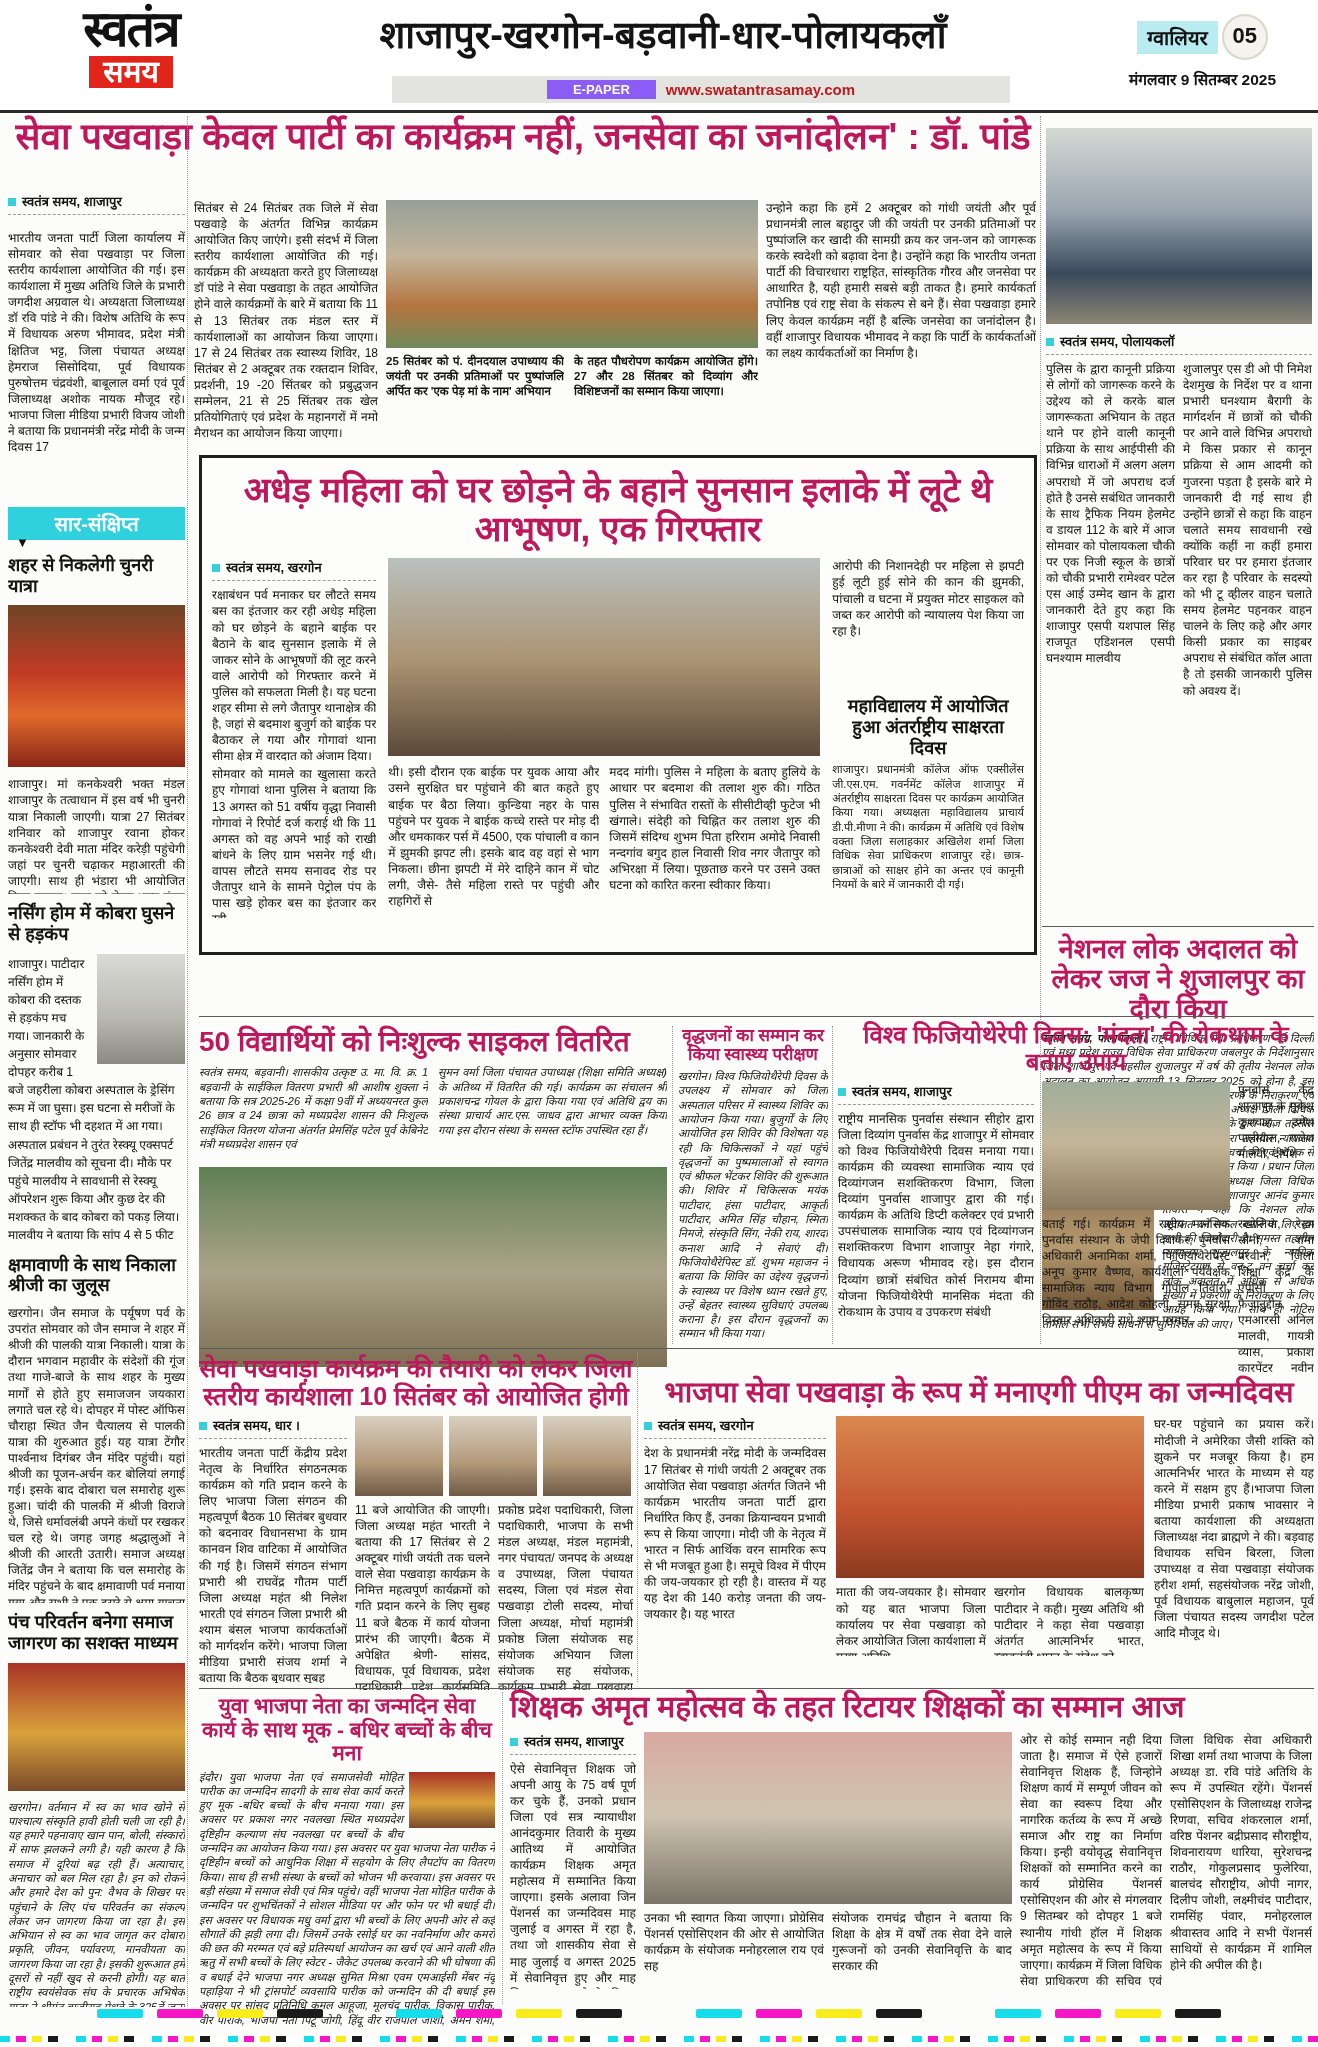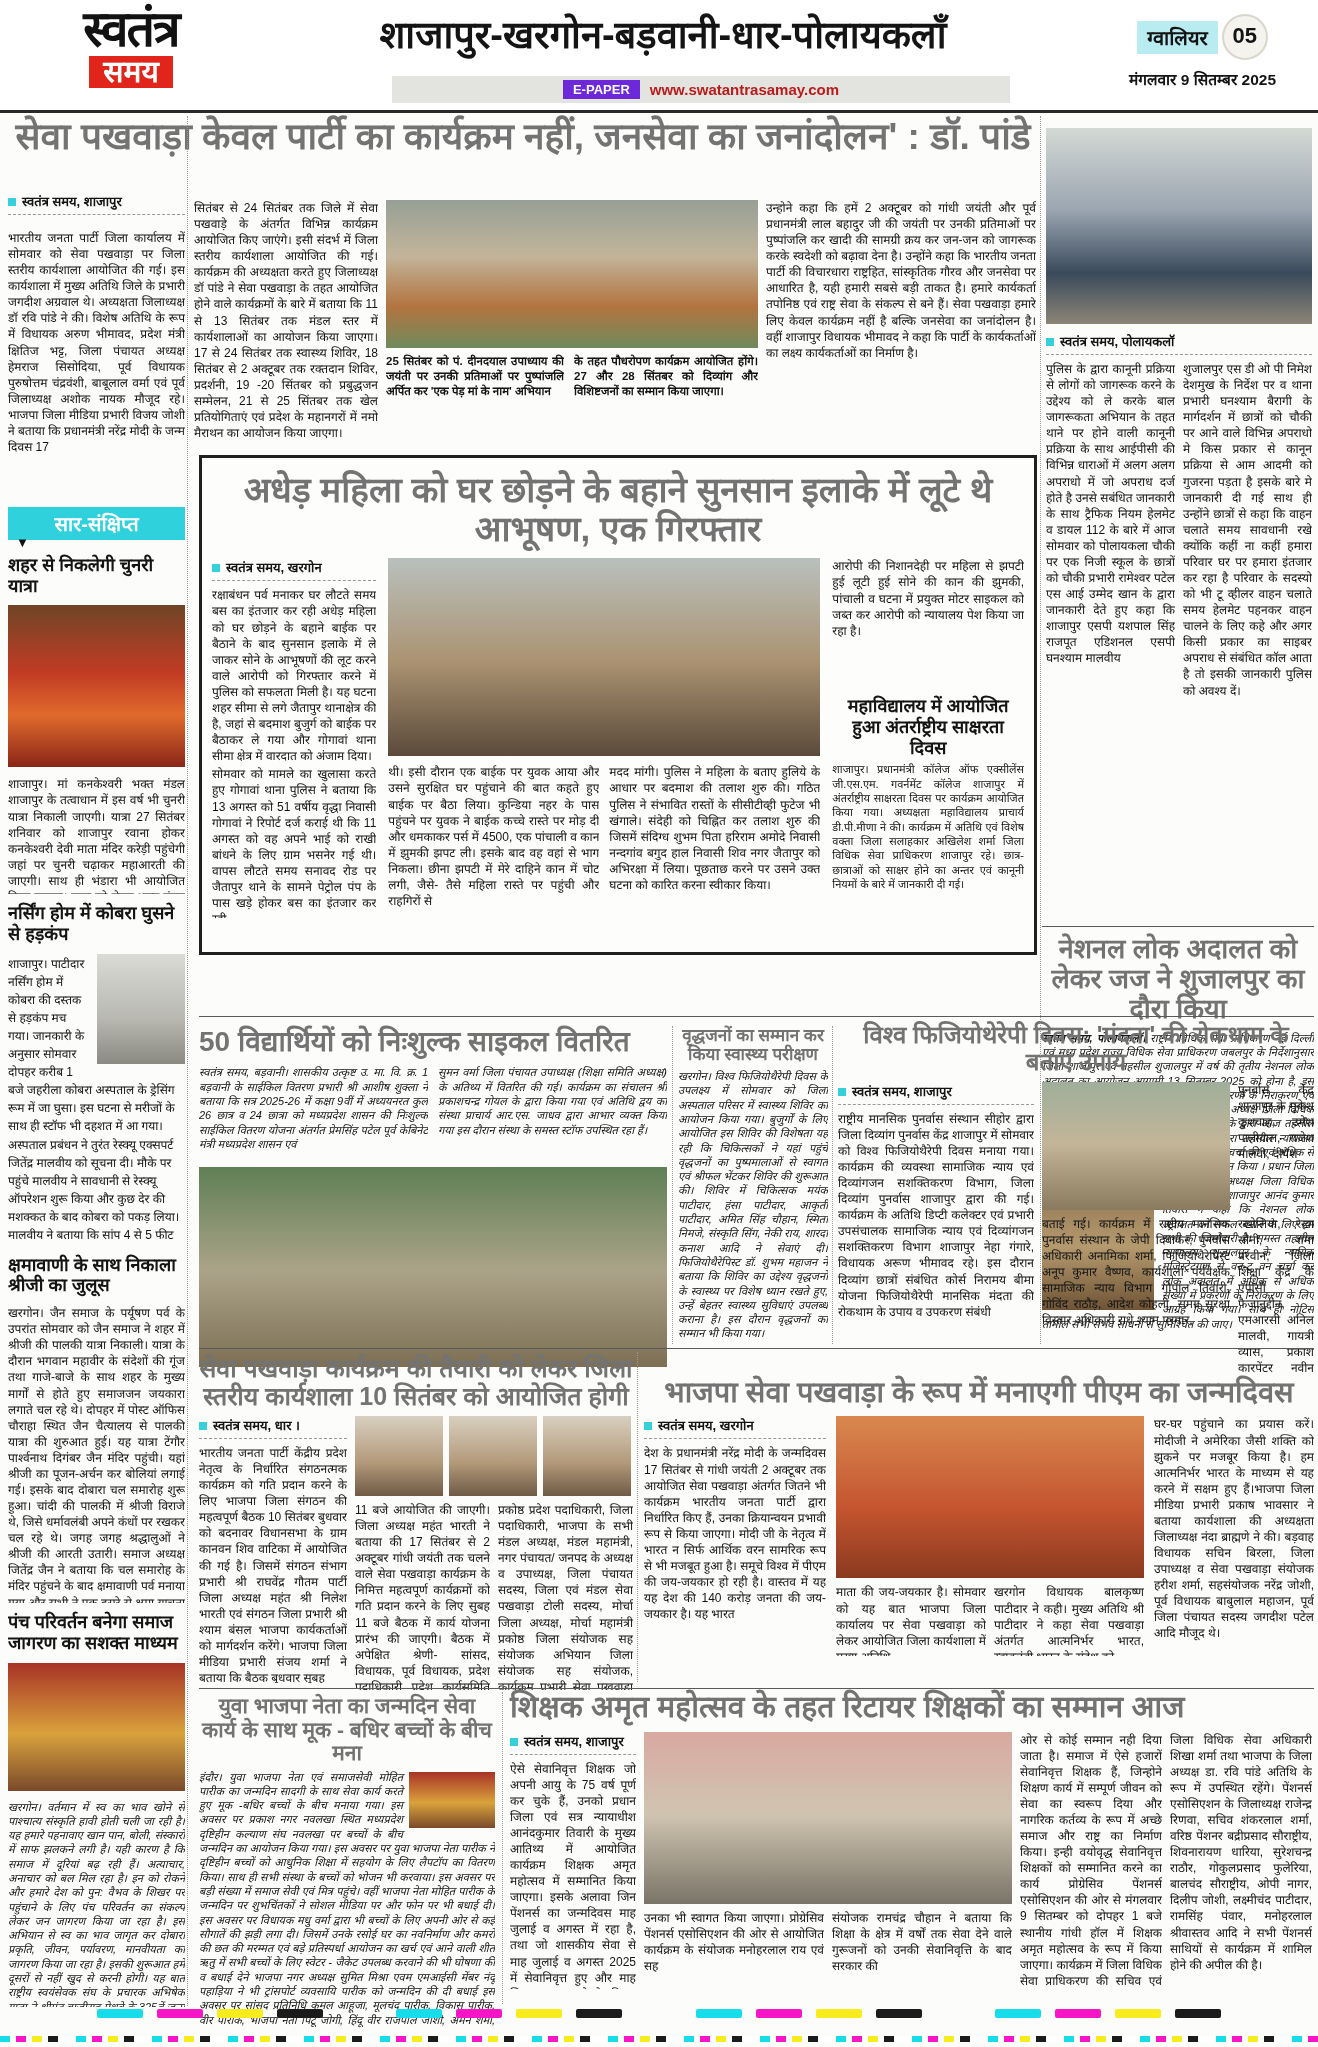--- a/index.html
+++ b/index.html
@@ -5,29 +5,29 @@
   html,body{margin:0;padding:0;background:#e8e8e8;}
   .page{position:relative;width:1318px;height:2047px;margin:0 auto;background:#fcfcfa;
         font-family:"Liberation Sans","DejaVu Sans",sans-serif;color:#141414;overflow:hidden;}
   
   .masthead{position:absolute;left:0;top:0;width:1318px;height:110px;border-bottom:3px solid #2a2a2a;background:#fff;}
   .logo{position:absolute;left:16px;top:4px;width:230px;text-align:center;line-height:1;}
   .logo-top{font-size:50px;font-weight:800;letter-spacing:-2px;color:#121212;}
   .logo-bottom{display:inline-block;margin-top:2px;background:#e1251b;color:#fff;font-size:30px;font-weight:800;padding:1px 14px;}
   .region-title{position:absolute;left:268px;top:16px;width:790px;text-align:center;font-size:38px;font-weight:800;line-height:1.05;}
   .epaper-bar{position:absolute;left:392px;top:76px;width:618px;height:27px;background:#e3e3e0;display:flex;align-items:center;justify-content:center;gap:10px;}
-  .epaper-chip{background:#6d28d9;color:#fff;font-weight:700;font-size:13px;padding:2px 10px;}
+  .epaper-chip{background:#8b5cf6;color:#fff;font-weight:700;font-size:13px;padding:2px 26px;}
   .website{font-size:15px;color:#b91c1c;text-decoration:none;font-weight:600;}
   .edition{position:absolute;right:8px;top:14px;width:215px;text-align:center;}
   .edition-row{display:flex;align-items:center;justify-content:center;gap:4px;}
   .edition-name{background:#b9ecf1;font-size:20px;font-weight:700;padding:3px 10px;}
   .page-circle{width:42px;height:42px;border-radius:50%;background:#f4f3ee;border:2px solid #d9d6cc;font-size:22px;font-weight:800;line-height:40px;text-align:center;}
   .date-line{font-size:15.5px;font-weight:700;margin-top:8px;}
   
-  .hl{font-weight:800;color:#737373;line-height:1.12;}
+  .hl{font-weight:800;color:#be185d;line-height:1.12;}
   .byline{font-weight:700;font-size:13px;border-bottom:1px dashed #999;padding-bottom:4px;margin-bottom:6px;white-space:nowrap;overflow:hidden;}
   .bl-sq{display:inline-block;width:8px;height:8px;background:#35d0da;margin-right:6px;}
   .txt{font-size:12px;line-height:1.34;text-align:justify;}
   .txt-sm{font-size:11px;line-height:1.3;text-align:justify;}
   .it{font-style:italic;}
   .clip{overflow:hidden;}
   .cap{font-size:11.5px;line-height:1.3;text-align:justify;font-weight:600;}
   .ph{background:linear-gradient(165deg,#c9bfae,#948b7e 60%,#6f685f);}
   .ph-crowd{background:linear-gradient(180deg,#97a096 0%,#c2b49a 38%,#b3743f 72%,#6f8a5d 100%);}
   .ph-students{background:linear-gradient(180deg,#d4d9d4,#9aa5b0 42%,#3a4a5c 74%,#8c8576);}

